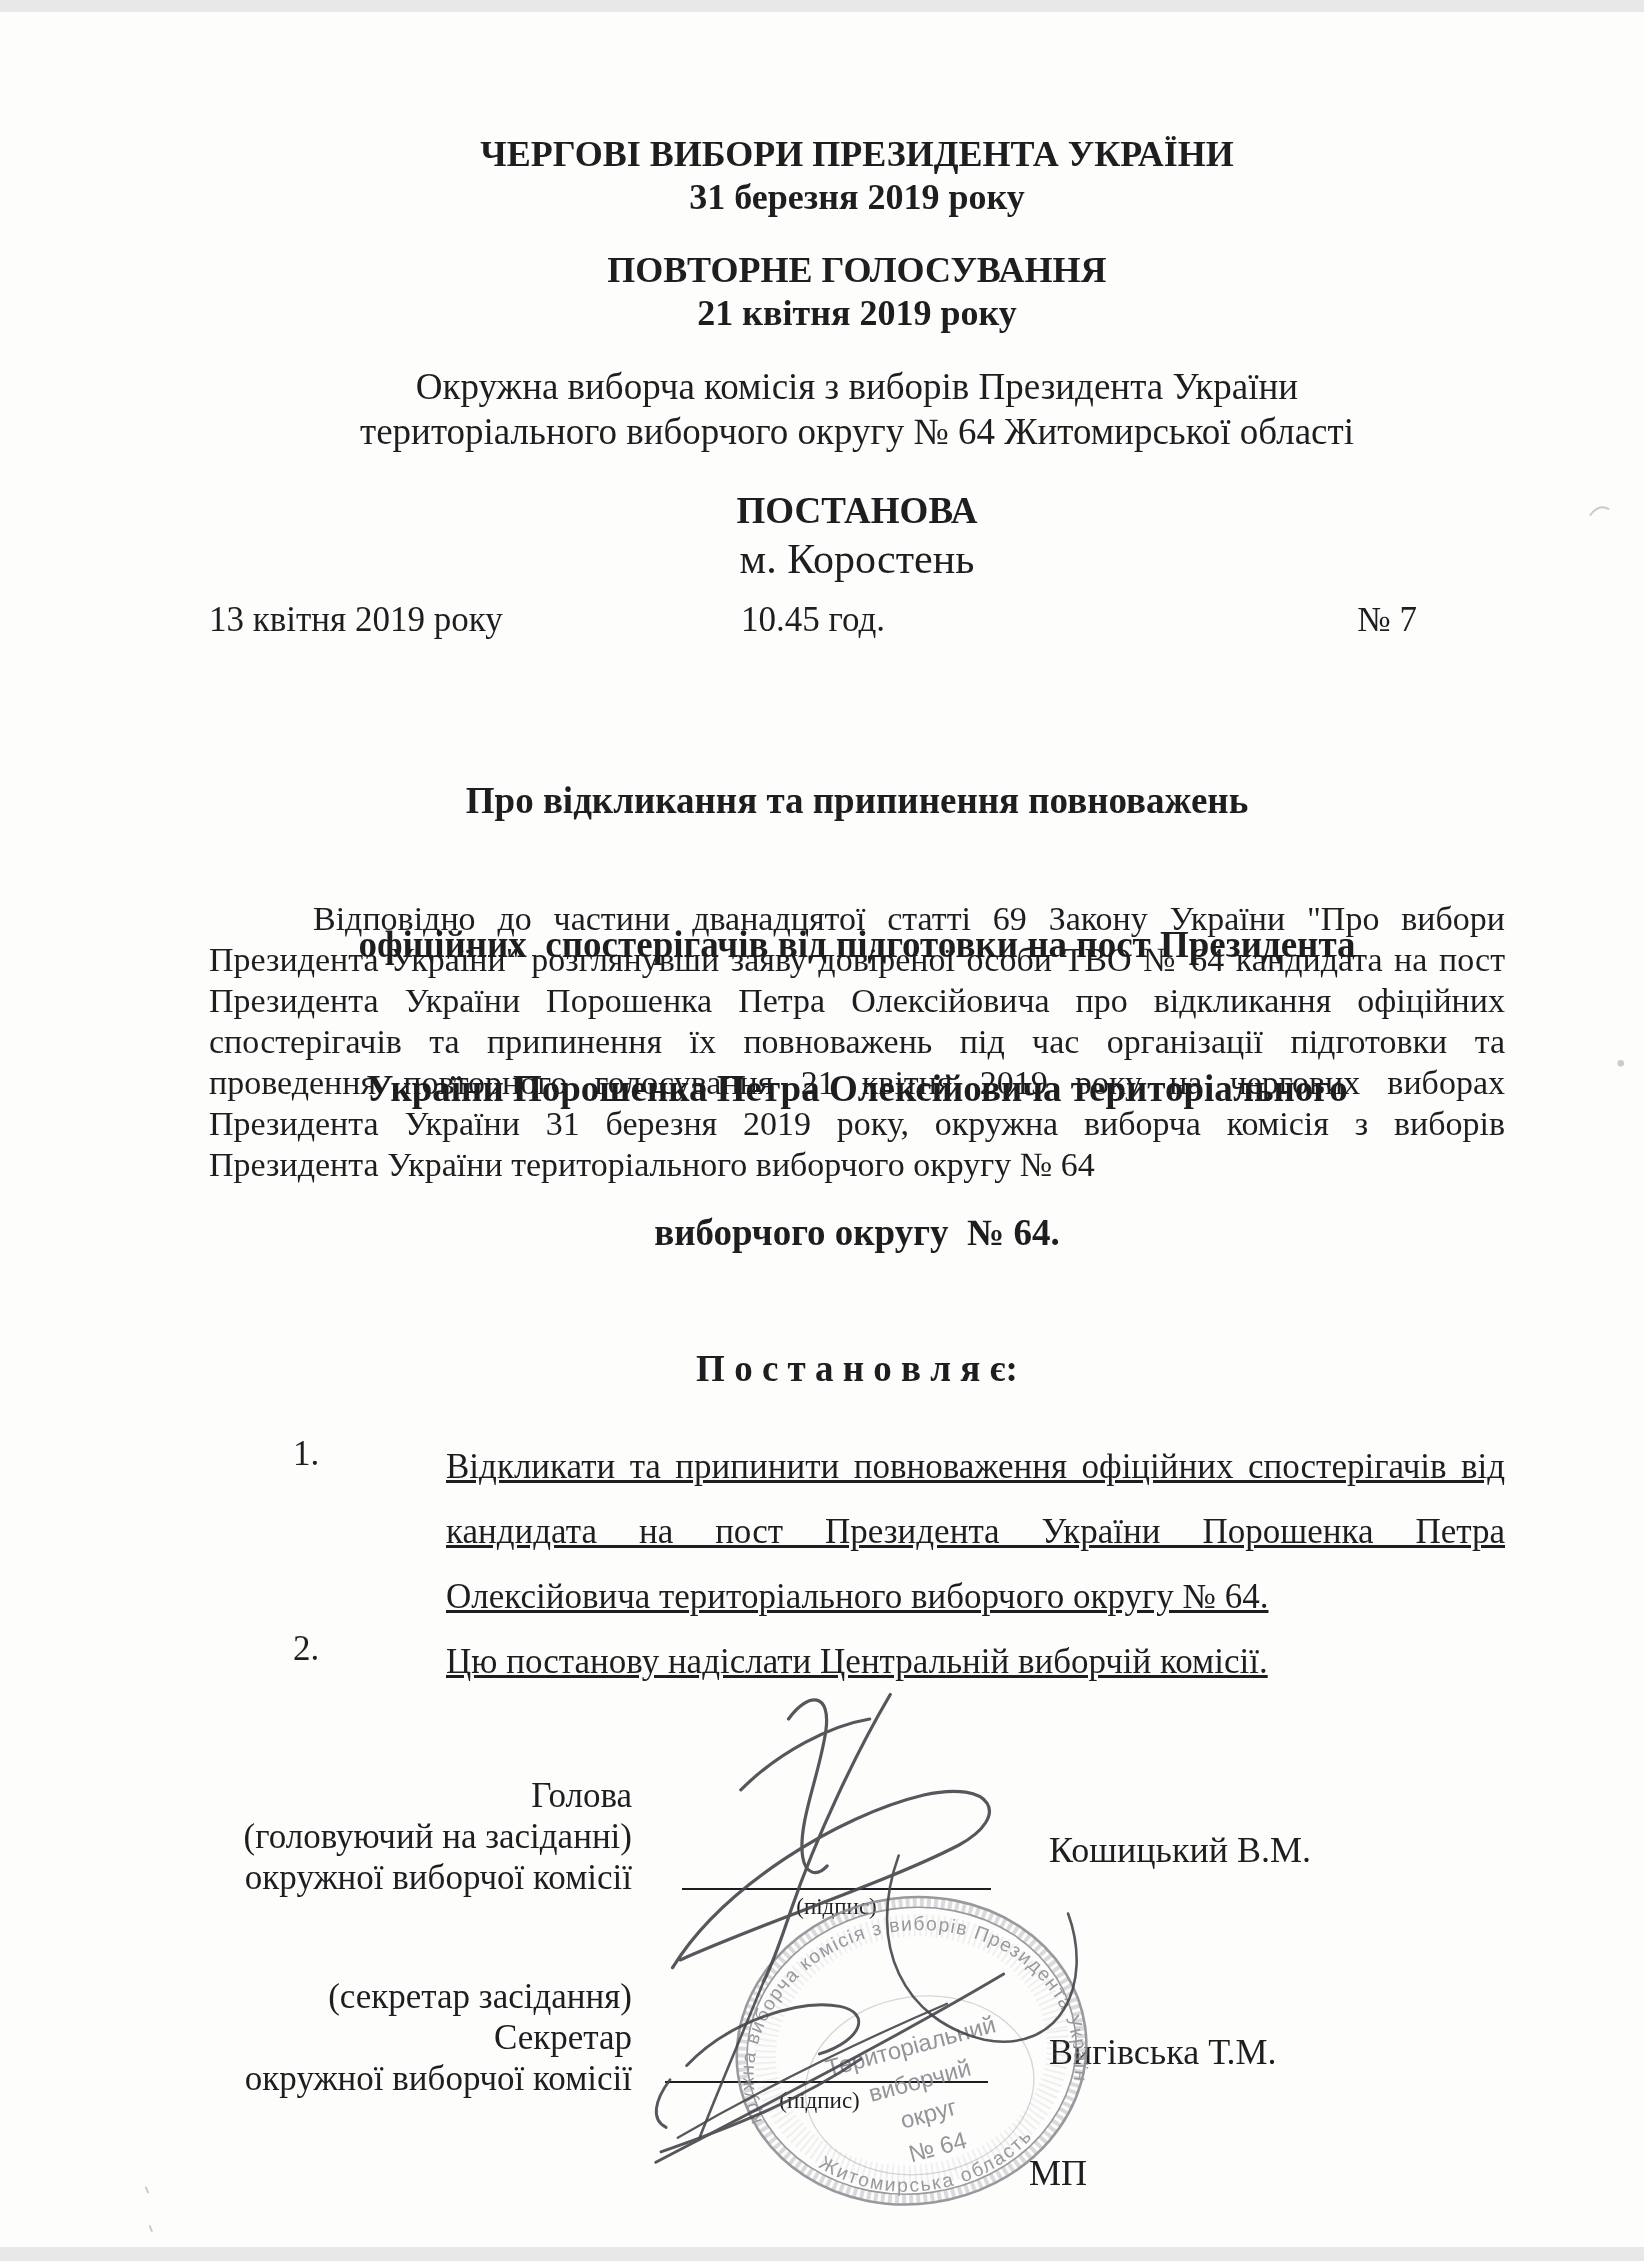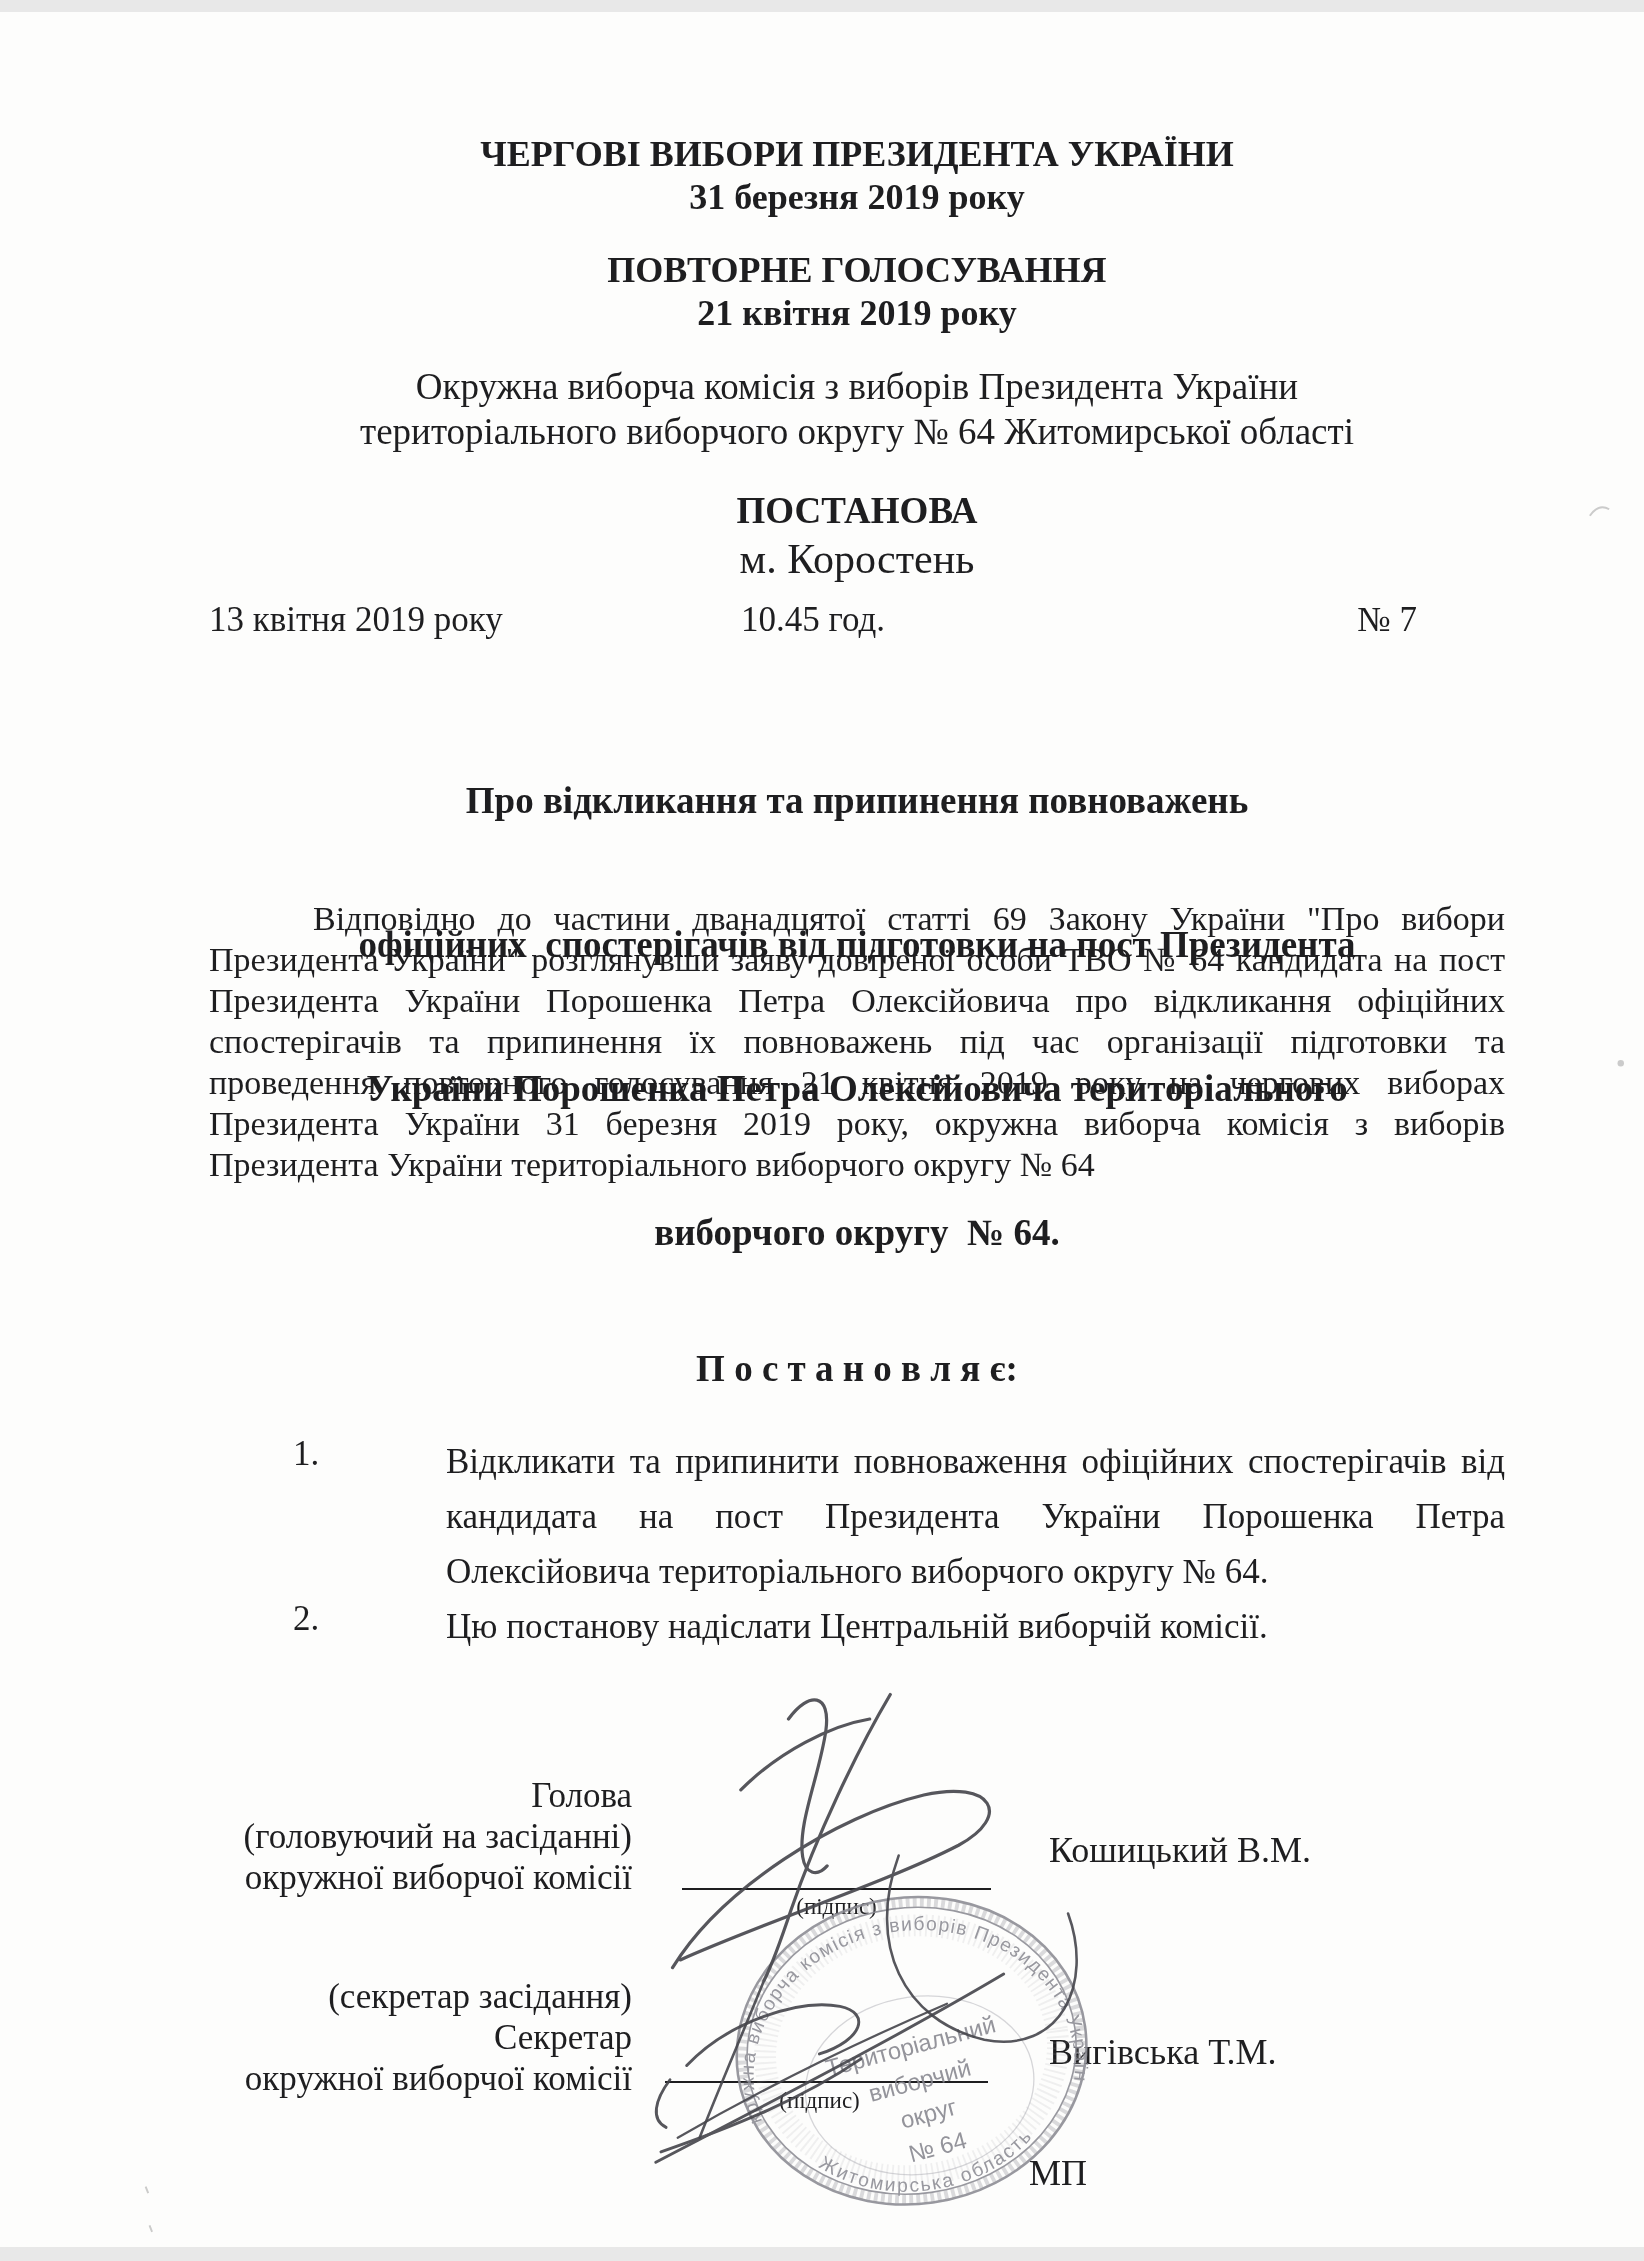--- a/index.html
+++ b/index.html
@@ -36,21 +36,21 @@
   .body-par {
     top:886px; font-size:34px; line-height:41px;
     text-align:justify; text-indent:104px;
   }
 
   .resolves { top:1335px; font-size:37px; white-space:pre-wrap; }
 
   .items { top:1422px; font-size:35px; }
   .item  { position:relative; }
   .item .inum { position:absolute; left:84px; top:0; }
-  .item .itxt { margin-left:237px; width:1059px; text-align:justify; line-height:55px; }
+  .item .itxt { margin-left:237px; width:1059px; text-align:justify; line-height:65px;text-decoration:underline; }
 
   .sig-role { width:423px; left:209px; text-align:right; font-size:35px; line-height:41px; }
   .role-1 { top:1763px; }
   .role-2 { top:1964px; }
 
   .sig-line { border-top:2.6px solid #1e1e20; height:0; }
   .line-1 { left:682px; top:1876px; width:309px; }
   .line-2 { left:665px; top:2069px; width:323px; }
 
   .sig-cap { font-size:23px; text-align:center; width:309px; }

